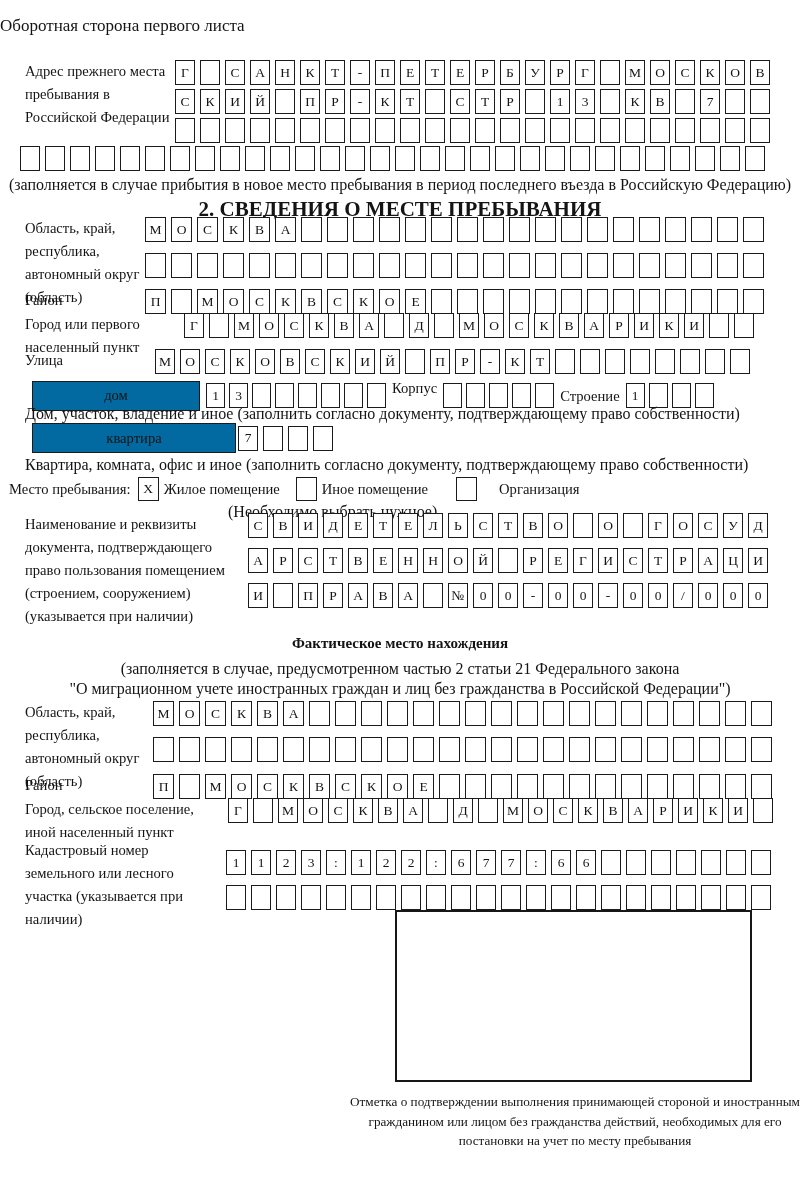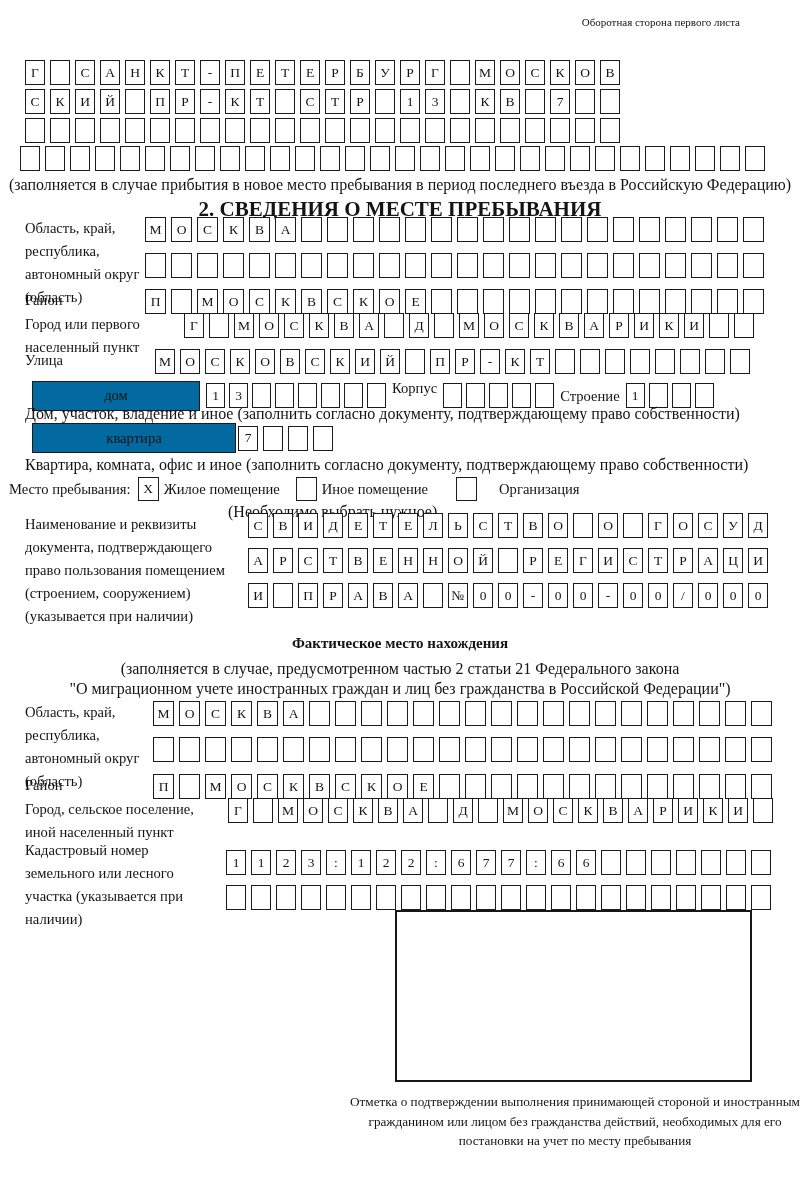--- a/index.html
+++ b/index.html
@@ -20,23 +20,24 @@
   .center{width:800px;text-align:center;}
   .title{font-weight:bold;font-size:21px;}
   .inlinelbl{font-size:14.6px;line-height:30px;}
   .stampbox{box-sizing:border-box;border:2px solid #161616;background:#fff;}
 </style>
 </head>
 <body>
 
 <div class="page">
 
-  <div class="abs" style="top:16px;left:0;width:740px;text-align:right;font-size:11px">Оборотная сторона первого листа</div>
+  <div class="abs" style="top:16px;left:0;width:740px;font-size:17px">Оборотная сторона первого листа</div>
 
   <div class="abs flexrow" style="top:60px;left:25px">
+    <div class="lbl" style="width:150px">Адрес прежнего места пребывания в Российской Федерации</div>
     <div>
       <div class="cellrow">
           <span class="cell">Г</span>
           <span class="cell"></span>
           <span class="cell">С</span>
           <span class="cell">А</span>
           <span class="cell">Н</span>
           <span class="cell">К</span>
           <span class="cell">Т</span>
           <span class="cell">-</span>

